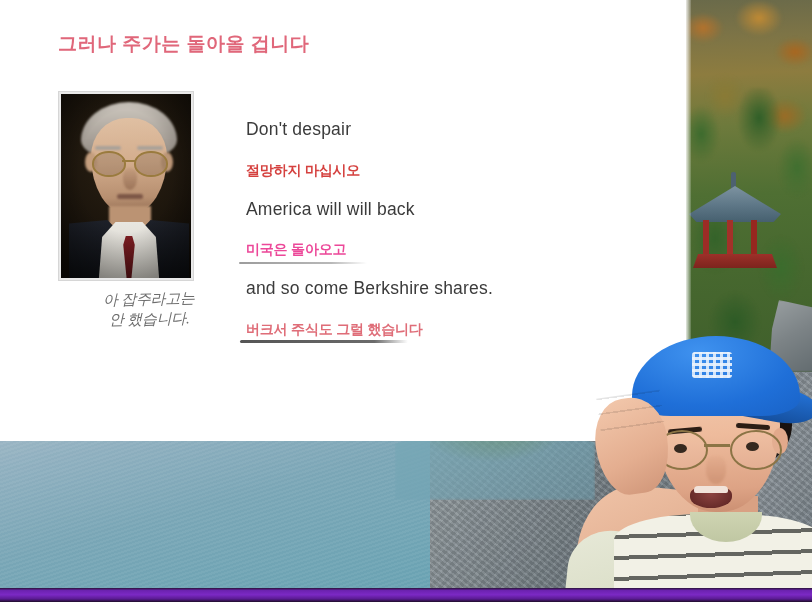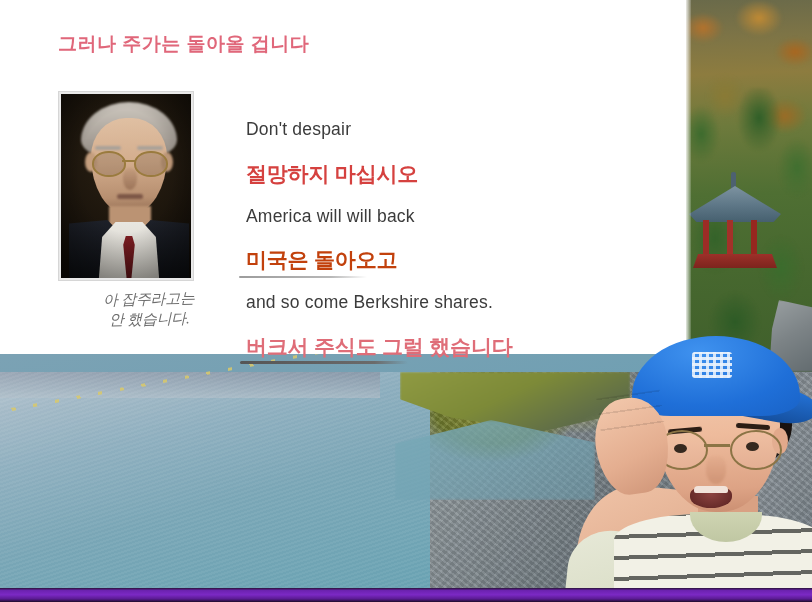--- a/index.html
+++ b/index.html
@@ -178,21 +178,21 @@
     position: absolute;
     left: 685px; top: 0; width: 6px; height: 372px;
     background: linear-gradient(90deg, #ffffff 0%, rgba(255,255,255,.15) 100%);
   }
 
   
   .slide {
     position: absolute;
     left: 0; top: 0;
     width: 686px;
-    height: 354px;
+    height: 441px;
     background: #ffffff;
   }
   .slide-title {
     position: absolute;
     left: 58px; top: 31px;
     font-size: 19px;
     font-weight: bold;
     letter-spacing: .5px;
     color: #e0677a;
     white-space: nowrap;
@@ -302,27 +302,27 @@
     line-height: 1;
     margin-top: 24px;
   }
   .qline.en {
     font-size: 17.5px;
     color: #3b3b3b;
     letter-spacing: .2px;
     margin-bottom: 13px;
   }
   .qline.ko {
-    font-size: 21px;
+    font-size: 14px;
     font-weight: bold;
     letter-spacing: -.2px;
     margin-bottom: 14px;
   }
   .qline.ko.strong { color: #d5413f; }
-  .qline.ko.soft   { color: #c2410c; }
+  .qline.ko.soft   { color: #ec4899; }
   .qline.ko.soft2  { color: #df6d78; }
   .ul-light::after {
     content: "";
     position: absolute;
     left: -7px; bottom: -8px;
     width: 128px; height: 2px;
     background: linear-gradient(90deg, #9c9c9c 0%, #b8b8b8 72%, rgba(184,184,184,0) 100%);
     border-radius: 2px;
   }
   .ul-dark::after {

